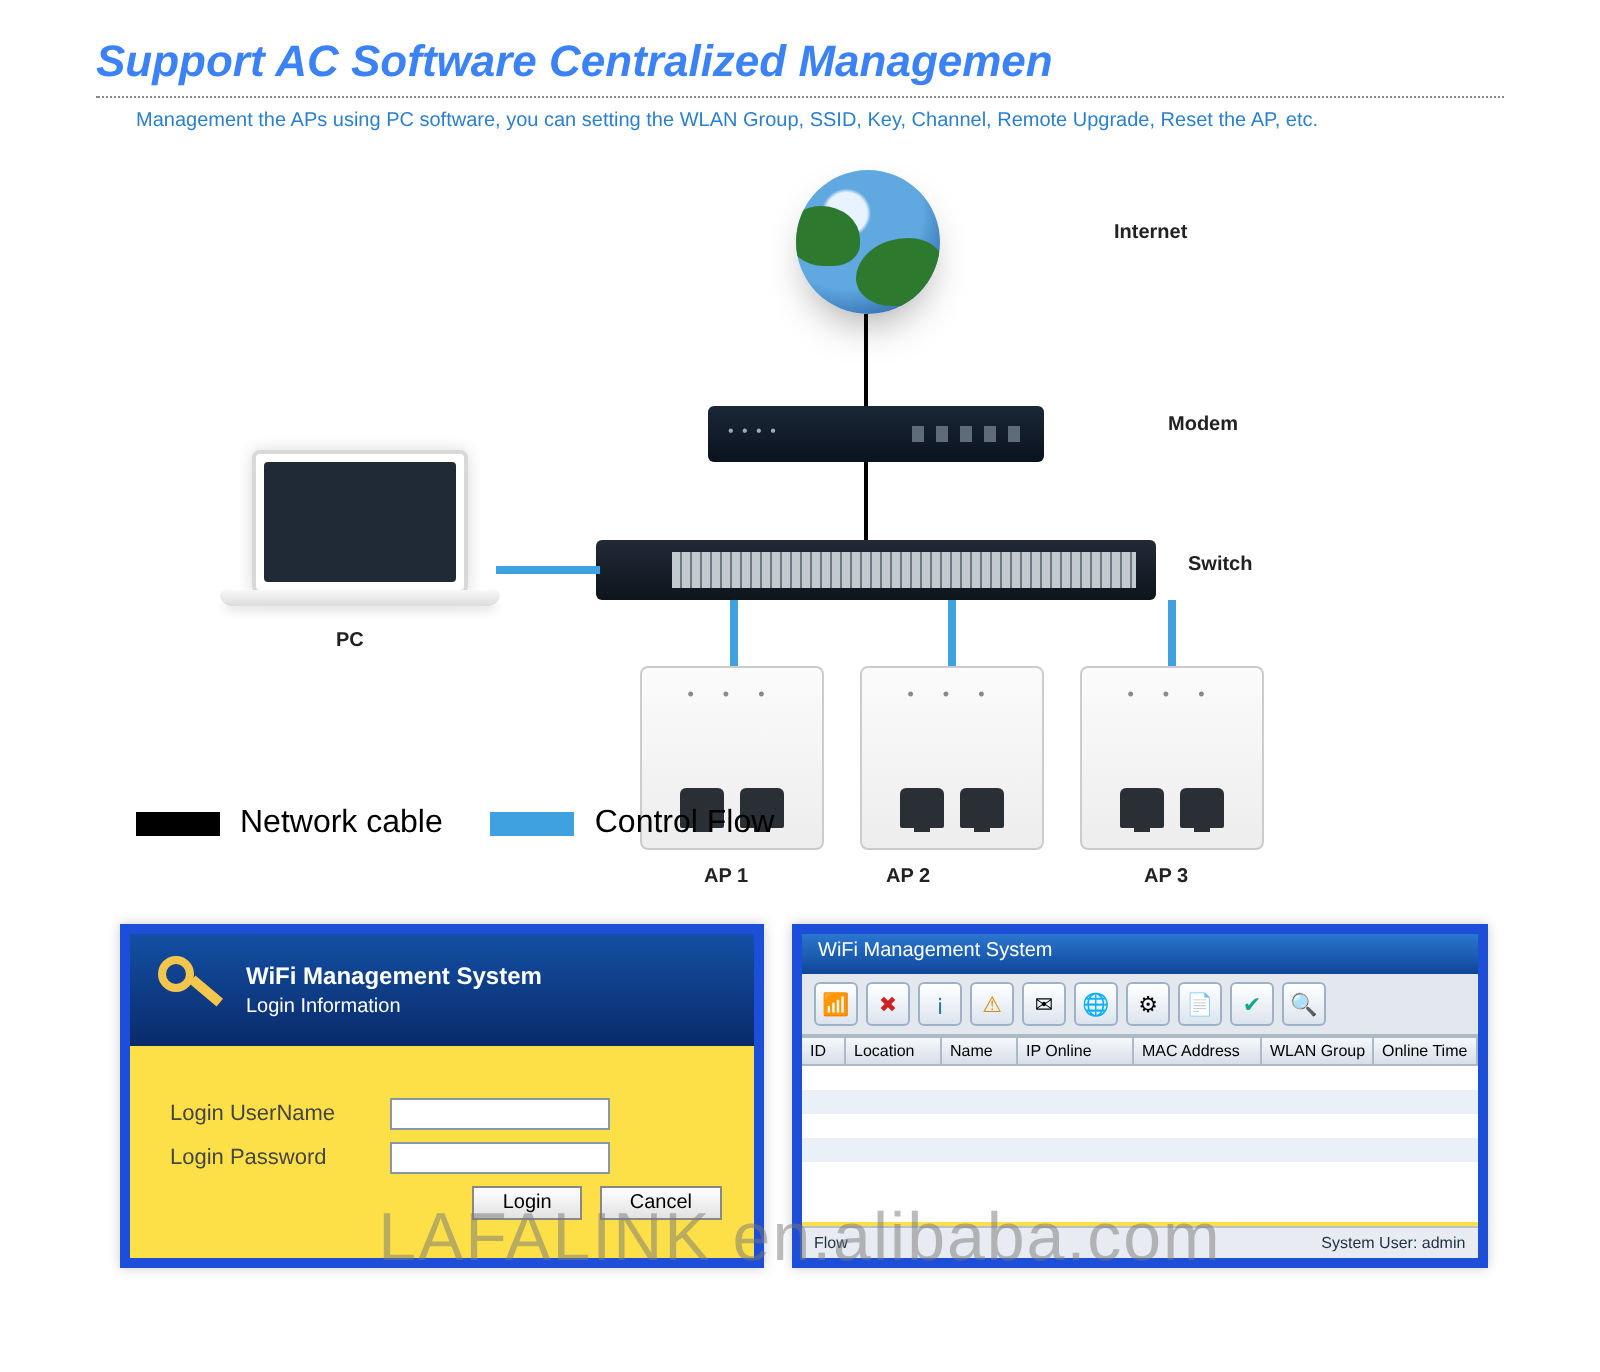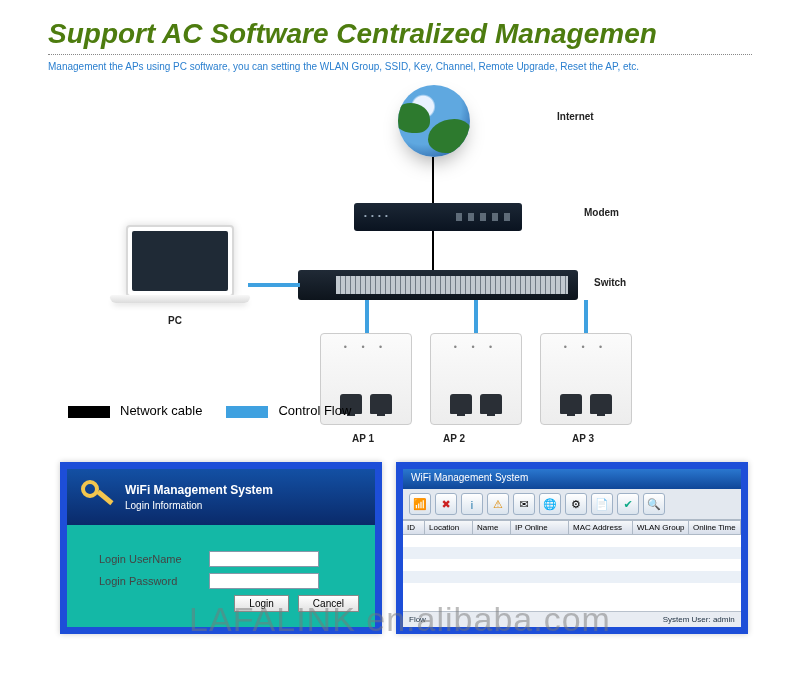--- a/index.html
+++ b/index.html
@@ -1,19 +1,19 @@
 <!DOCTYPE html>
 <html><head>
 <meta charset="utf-8">
 <style>
   *{box-sizing:border-box;margin:0;padding:0}
   body{width:800px;height:686px;font-family:Arial,sans-serif;background:#fff;position:relative;overflow:hidden}
-  .title{color:#4d7c0f;font-size:28px;font-weight:bold;padding:18px 0 0 48px;font-style:italic}
+  .title{color:#3b82f6;font-size:22px;font-weight:bold;padding:18px 0 0 48px;font-style:italic}
   .hr{border:0;border-top:1px dotted #888;margin:4px 48px 0 48px}
-  .subtitle{color:#2a7fcf;font-size:10px;padding:6px 48px 0 48px}
+  .subtitle{color:#2a7fcf;font-size:10px;padding:6px 48px 0 68px}
   .diagram{position:absolute;top:85px;left:0;width:800px;height:375px}
   .label{position:absolute;font-size:10px;font-weight:bold;color:#222}
   
   
   .globe{position:absolute;top:0;left:398px;width:72px;height:72px;border-radius:50%;
     background:radial-gradient(circle at 35% 30%,#e9f2ff 0 15%,#5fa8e0 18% 55%,#1b4f95 95%);
     box-shadow:0 10px 20px -6px rgba(0,0,0,.35);overflow:hidden}
   .globe:before{content:"";position:absolute;top:18px;left:-4px;width:36px;height:30px;background:#2d7a2e;border-radius:50% 60% 40% 55%}
   .globe:after{content:"";position:absolute;top:34px;left:30px;width:44px;height:34px;background:#2d7a2e;border-radius:60% 40% 50% 40%}
   
@@ -41,35 +41,35 @@
   .ap .ports{position:absolute;bottom:10px;left:0;right:0;display:flex;justify-content:center;gap:8px}
   .ap .port{width:22px;height:20px;background:#2a2f36;border-radius:3px 3px 1px 1px;position:relative}
   .ap .port:after{content:"";position:absolute;bottom:-2px;left:7px;width:8px;height:4px;background:#2a2f36}
   .ap1{left:320px}.ap2{left:430px}.ap3{left:540px}
   
   
   .line{position:absolute;background:#3fa1e0}
   .lineb{position:absolute;background:#000}
   
   
-  .legend{position:absolute;top:318px;left:68px;display:flex;align-items:flex-end;gap:10px;font-size:13px}
+  .legend{position:absolute;top:318px;left:68px;display:flex;align-items:center;gap:10px;font-size:16px}
   .sw{width:42px;height:12px}
   
   
   .shots{position:absolute;top:462px;left:60px;right:60px;display:flex;gap:14px}
-  .shot{border:7px solid #1d4ed8;background:#14b8a6;height:172px;position:relative;box-shadow:0 0 6px rgba(0,0,0,.2)}
+  .shot{border:5px solid #1d4ed8;background:#fde047;height:172px;position:relative;box-shadow:0 0 6px rgba(0,0,0,.2)}
   .shotA{flex:0 0 322px}.shotB{flex:1}
   
   
   .loginhdr{height:56px;background:linear-gradient(#1350a4,#0a2a6a);display:flex;align-items:center;padding:0 14px;color:#fff;font-size:12px;font-weight:bold;gap:10px}
   .keyicon{width:34px;height:34px;position:relative}
   .keyicon .ring{width:18px;height:18px;border:4px solid #f4c64e;border-radius:50%;position:absolute;top:0;left:0}
   .keyicon .shaft{position:absolute;top:15px;left:15px;width:18px;height:5px;background:#f4c64e;transform:rotate(40deg)}
   .loginbody{padding:20px 16px 10px;font-size:11px;color:#444}
-  .frow{display:flex;align-items:center;margin:6px 16px}
+  .frow{display:flex;align-items:center;margin:6px 4px}
   .frow span{width:110px}
   .finput{width:110px;height:16px;border:1px solid #8897a8;background:#fff}
   .fbtns{text-align:right;margin-top:4px}
   .fbtn{border:1px solid #888;background:linear-gradient(#fff,#e2e2e2);font-size:10px;padding:2px 14px;margin-left:6px}
   
   
   .mbar{height:20px;background:linear-gradient(#2a77cf,#0f4698);color:#fff;font-size:10px;padding:3px 8px}
   .mmenu{display:flex;gap:12px;font-size:9px;color:#233;background:#e8ecf2;padding:2px 6px;border-bottom:1px solid #b8c1cc}
   .tbar{display:flex;gap:4px;padding:4px 6px;background:#e3e8ef;border-bottom:1px solid #aeb9c6}
   .tbtn{width:22px;height:22px;border:1px solid #9fb1c6;border-radius:3px;background:linear-gradient(#fff,#dbe4ee);display:flex;align-items:center;justify-content:center;font-size:11px}

